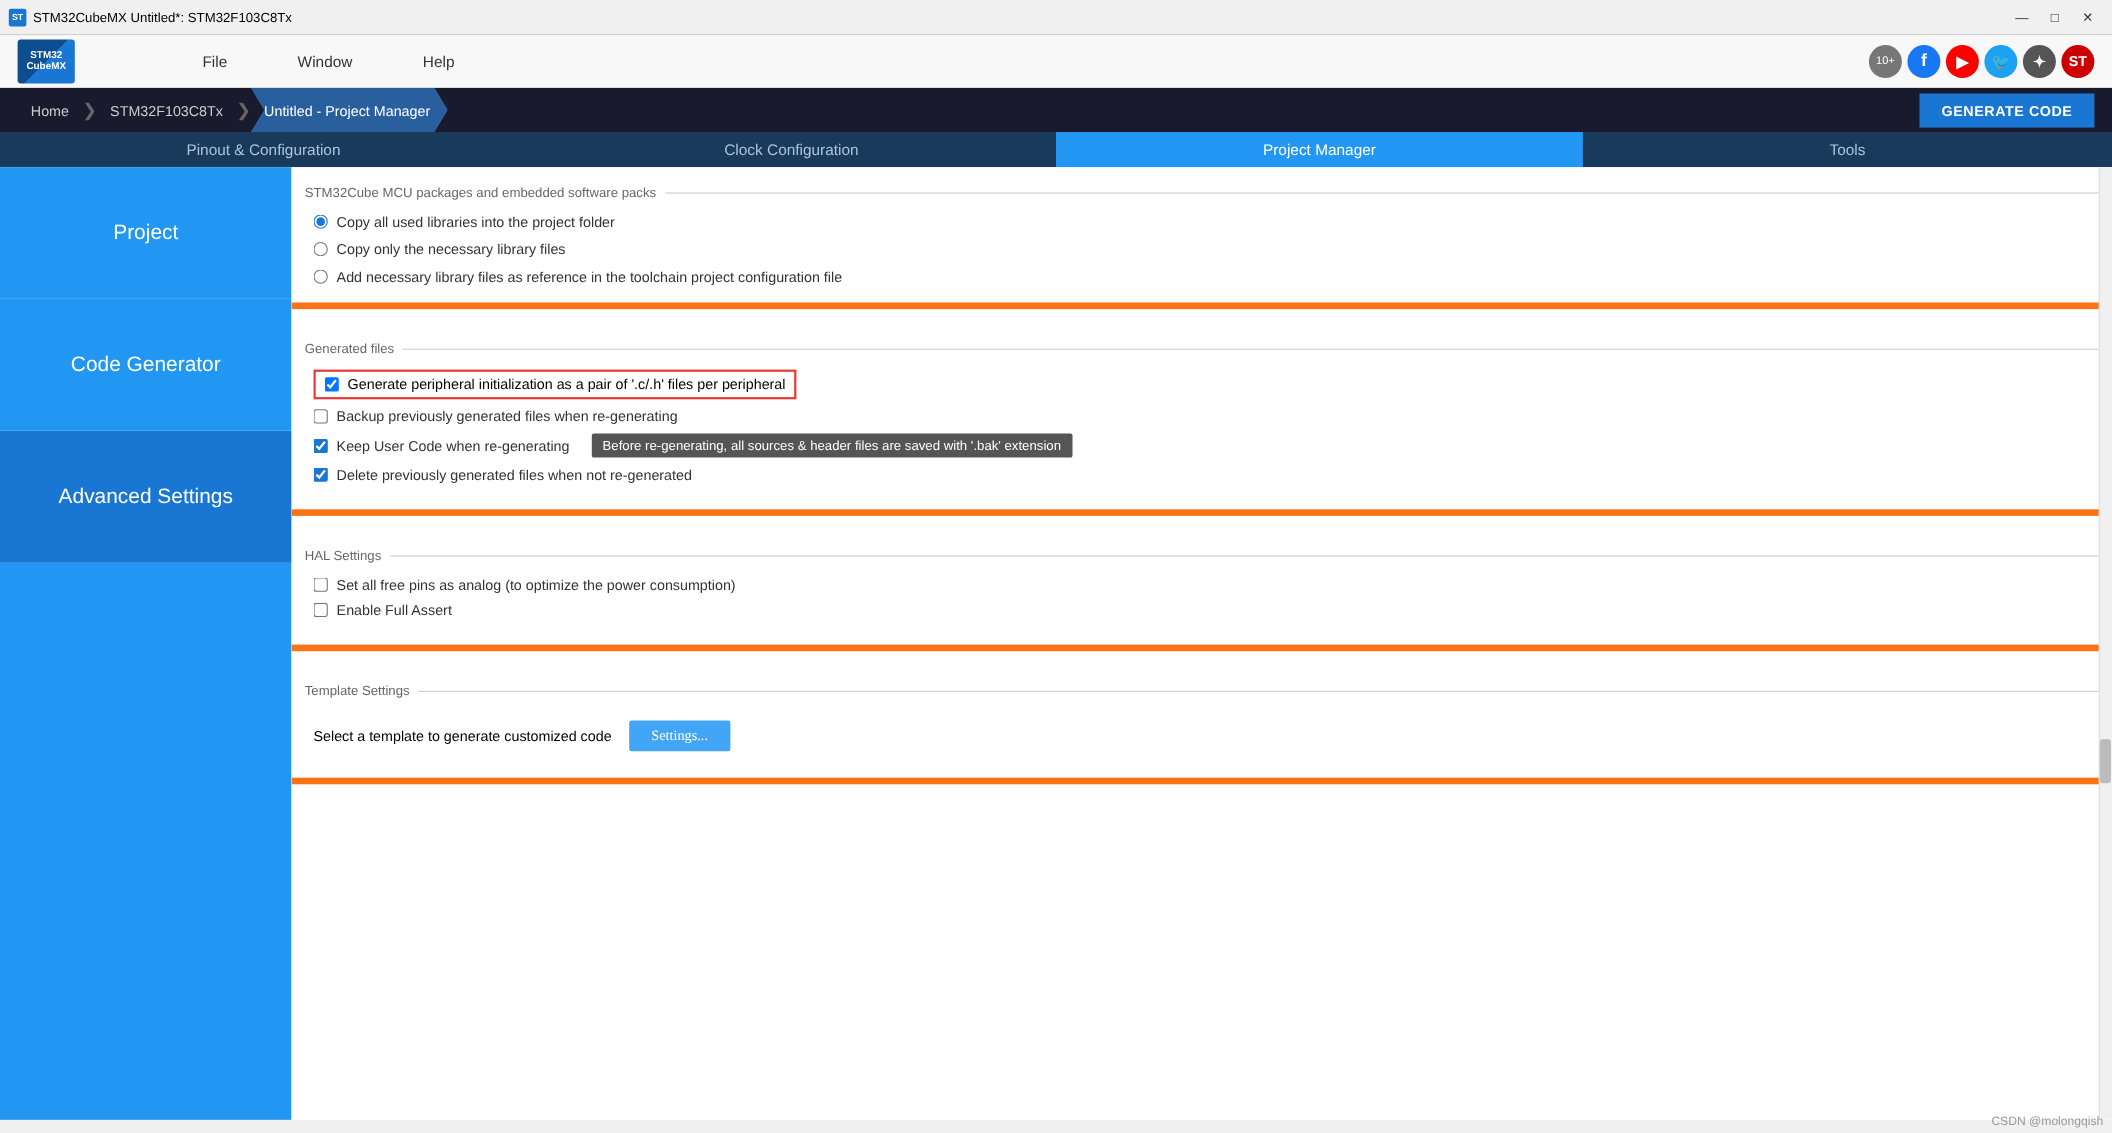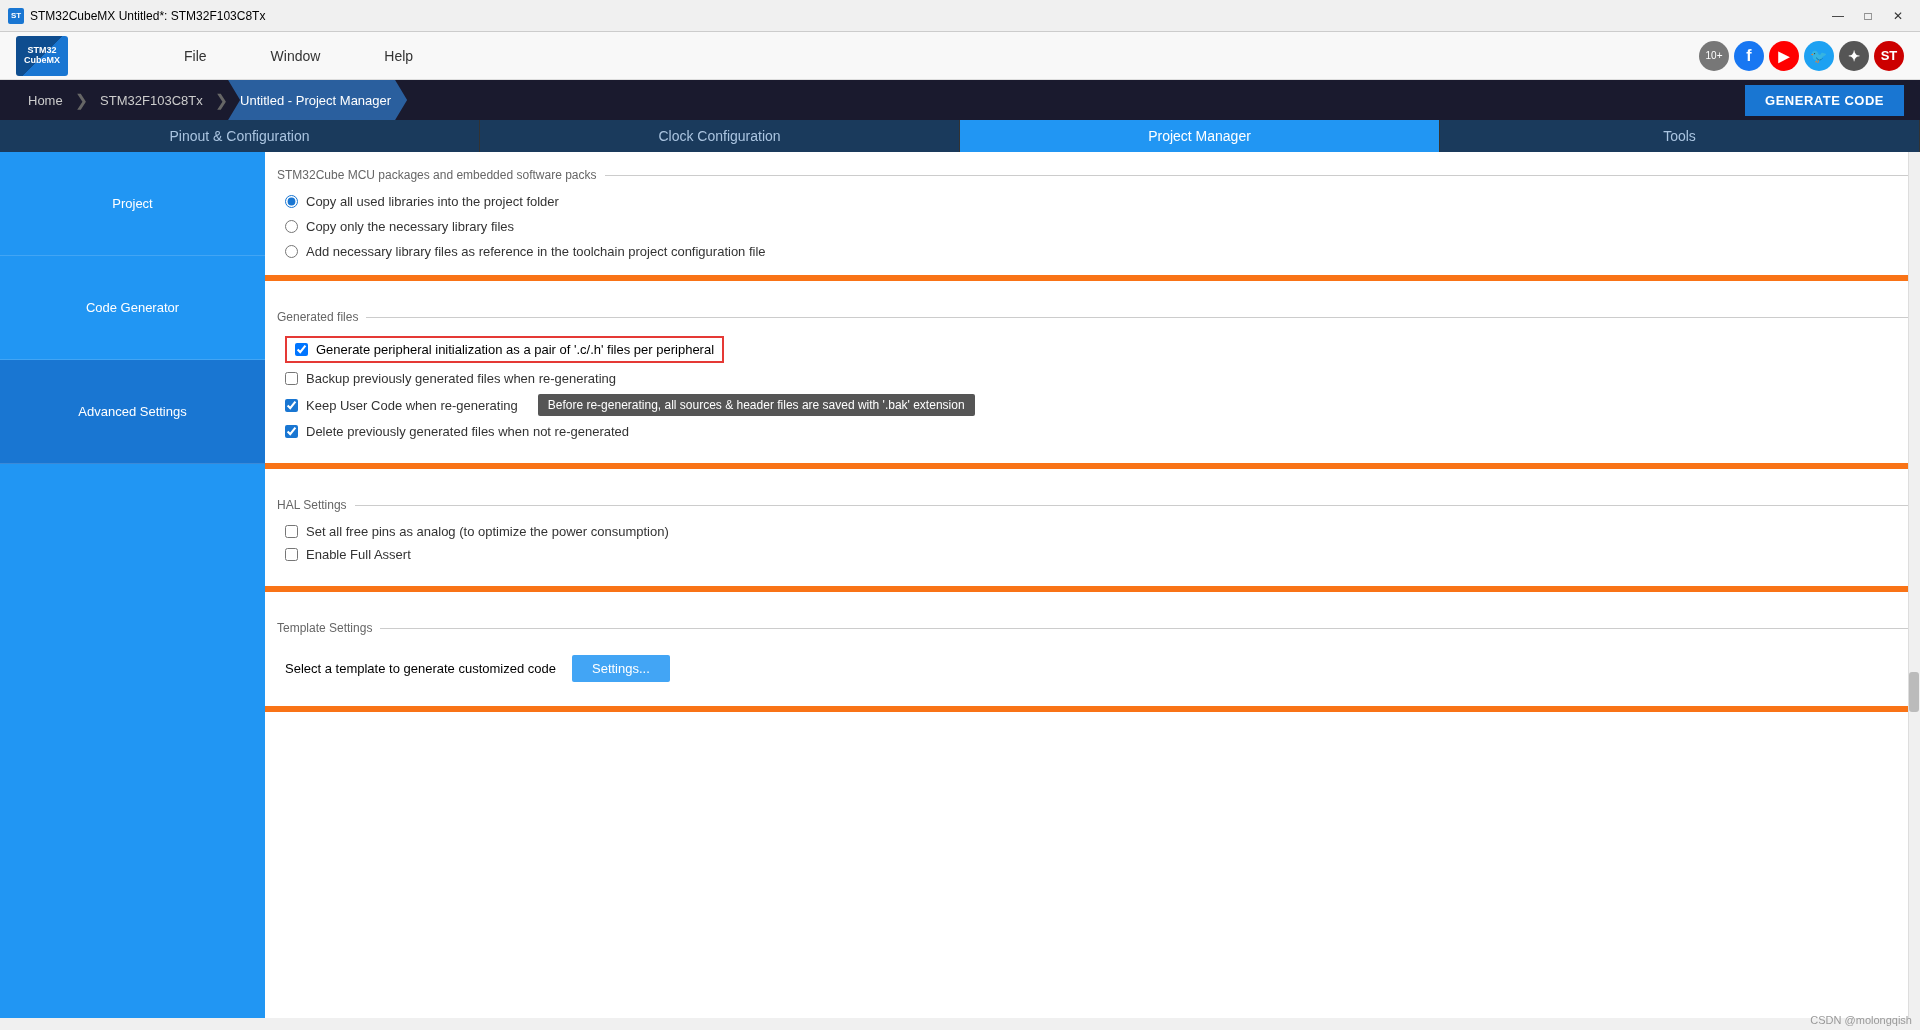--- a/index.html
+++ b/index.html
@@ -102,25 +102,25 @@
     }
 
     
     .sidebar {
       width: 265px;
       background: #2196f3;
       display: flex;
       flex-direction: column;
     }
     .sidebar-item {
-      height: 104px;
+      height: 120px;
       display: flex;
       align-items: center;
       justify-content: center;
-      font-size: 13px;
+      font-size: 19px;
       color: white;
       cursor: pointer;
       border-bottom: 1px solid rgba(255,255,255,0.15);
       text-align: right;
       padding: 12px;
     }
     .sidebar-item-dark { background: #1976d2; }
 
     
     .content-area {
@@ -172,20 +172,21 @@
       margin-left: 12px;
     }
     .template-row {
       display: flex; align-items: center; gap: 16px;
       padding: 8px;
     }
     .settings-btn {
       background: #42a5f5; color: white; border: none;
       padding: 6px 20px; font-size: 13px; cursor: pointer;
       border-radius: 2px;
+      font-family: Liberation Serif, serif;
     }
 
     .scrollbar-track {
       position: absolute; right: 0; top: 0; bottom: 0; width: 12px;
       background: #f0f0f0; border-left: 1px solid #ddd;
     }
     .scrollbar-thumb {
       width: 10px; background: #bbb; border-radius: 3px;
       position: absolute; right: 1px; top: 60%; height: 40px;
     }

